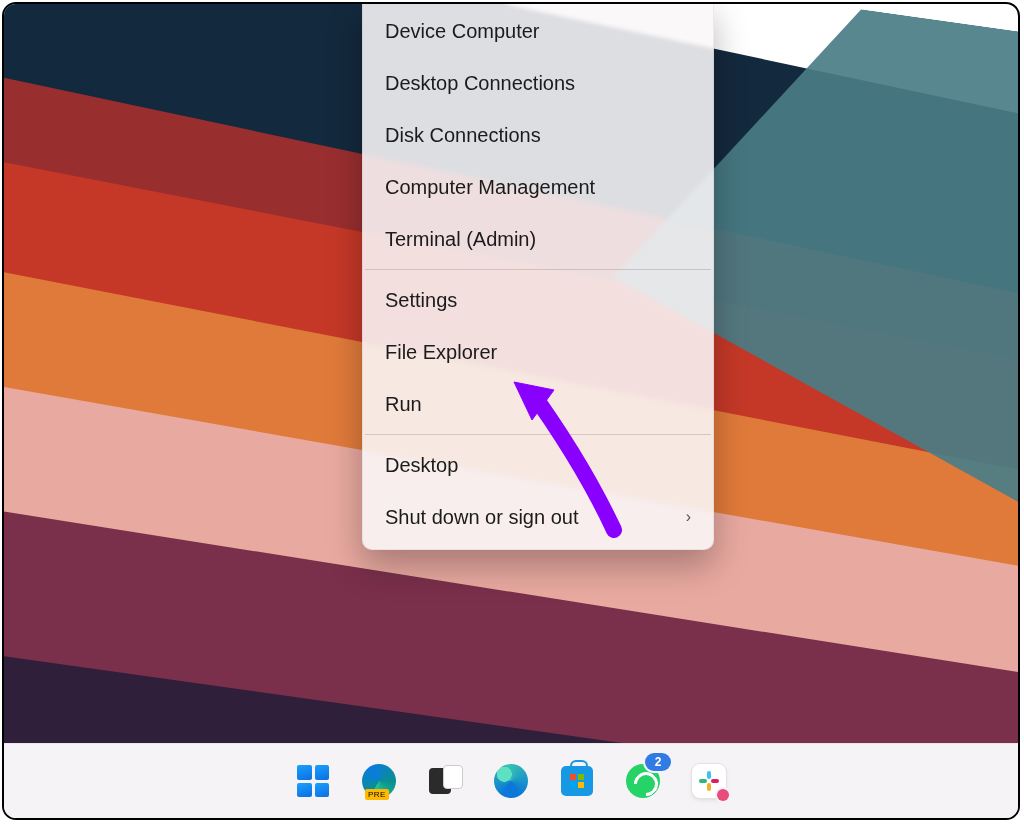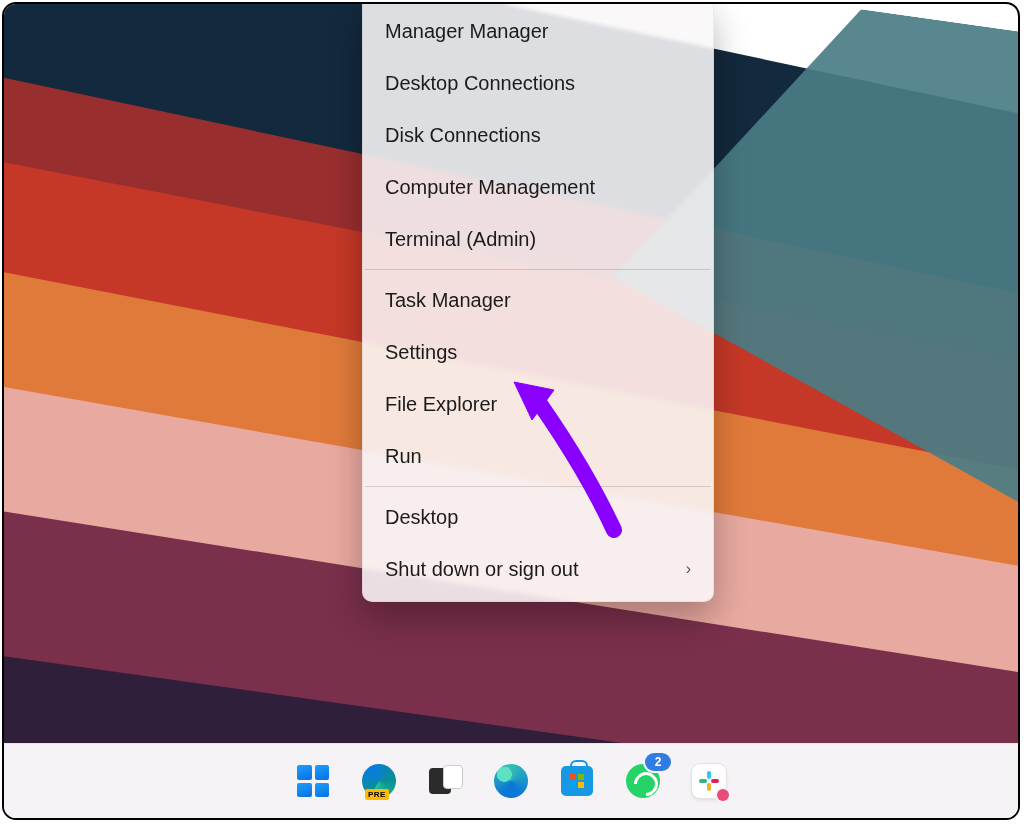--- a/index.html
+++ b/index.html
@@ -123,21 +123,21 @@
   .start-grid span { background: linear-gradient(160deg,#1aa0ff,#0b6fe0); border-radius: 2px; }
 
   
   .edge-dev {
     width: 34px; height: 34px; border-radius: 50%;
     background: conic-gradient(from 210deg,#0a8f8f,#0a7be0 120deg,#0a8f8f 240deg,#20c59a);
     position: relative;
   }
   .edge-dev .pre {
     position: absolute; left: 3px; bottom: -2px;
-    font-size: 8px; font-weight: 700; letter-spacing: .5px;
+    font-size: 8px; font-weight: 400; letter-spacing: .5px;
     background: #ffba00; color: #000; padding: 1px 3px; border-radius: 2px;
   }
 
   
   .taskview { width: 32px; height: 32px; position: relative; }
   .taskview::before {
     content: ""; position: absolute; left: 0; top: 3px;
     width: 22px; height: 26px; border-radius: 4px; background: #2b2b2b;
   }
   .taskview::after {
@@ -212,40 +212,37 @@
       <div class="band b3"></div>
       <div class="band b4"></div>
       <div class="band b5"></div>
       <div class="band b6"></div>
       <div class="teal"></div>
     </div>
 
     <div class="winx">
 
       <div class="item">
-        <span>Manager Manager</span>
+        <span>Device Computer</span>
       </div>
       <div class="item">
         <span>Desktop Connections</span>
       </div>
       <div class="item">
         <span>Disk Connections</span>
       </div>
       <div class="item">
         <span>Computer Management</span>
       </div>
       <div class="item">
         <span>Terminal (Admin)</span>
       </div>
 
       <div class="sep"></div>
 
-      <div class="item">
-        <span>Task Manager</span>
-      </div>
       <div class="item">
         <span>Settings</span>
       </div>
       <div class="item">
         <span>File Explorer</span>
       </div>
       <div class="item">
         <span>Run</span>
       </div>
 

